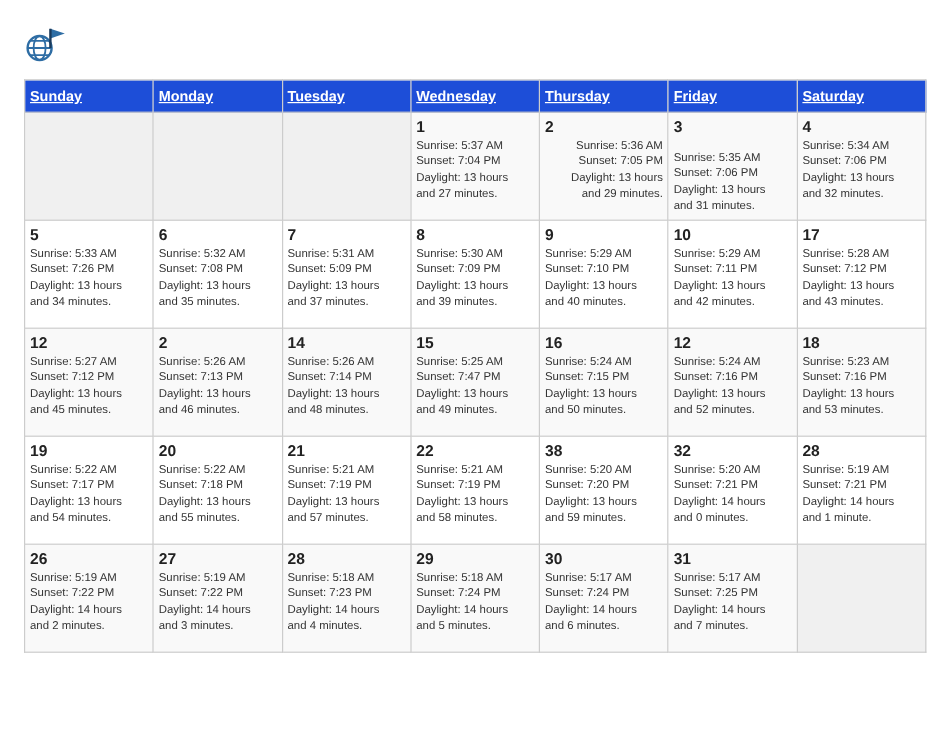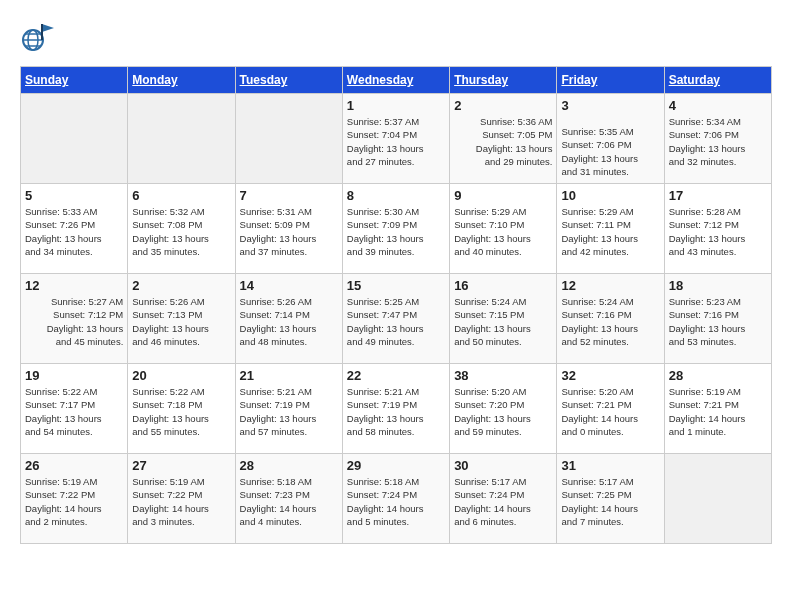--- a/index.html
+++ b/index.html
@@ -212,21 +212,21 @@
           <span class="day-num">17</span>
           <div class="cell-detail" style="white-space: pre-line;">Sunrise: 5:28 AM
 Sunset: 7:12 PM
 Daylight: 13 hours
 and 43 minutes.</div>
         </td>
       </tr>
       <tr>
         <td>
           <span class="day-num">12</span>
-          <div class="cell-detail" style="white-space: pre-line; text-align: right;">Sunrise: 5:27 AM
+          <div class="cell-detail" style="white-space: pre-line;">Sunrise: 5:27 AM
 Sunset: 7:12 PM
 Daylight: 13 hours
 and 45 minutes.</div>
         </td>
         <td>
           <span class="day-num">2</span>
           <div class="cell-detail" style="white-space: pre-line;">Sunrise: 5:26 AM
 Sunset: 7:13 PM
 Daylight: 13 hours
 and 46 minutes.</div>

